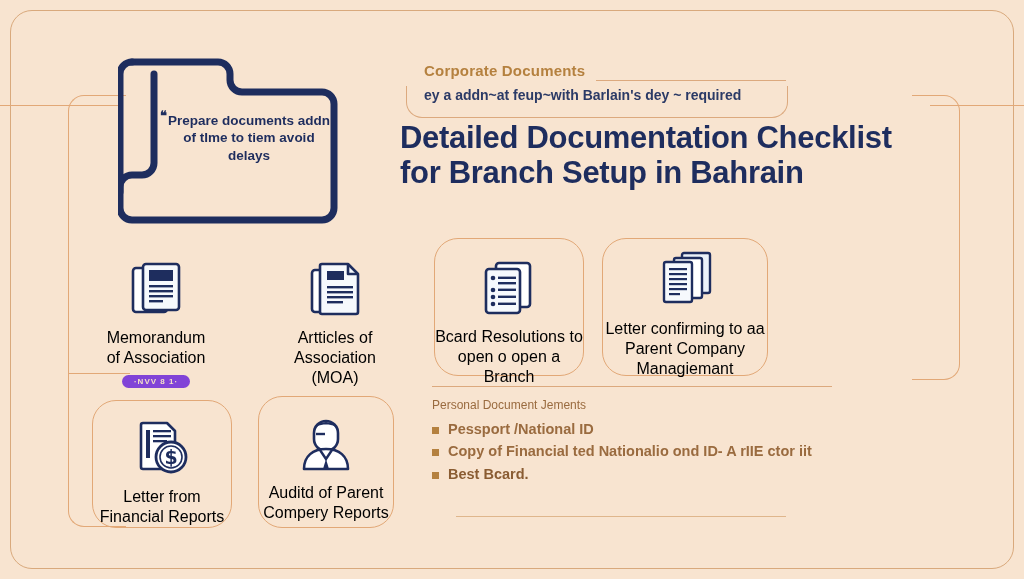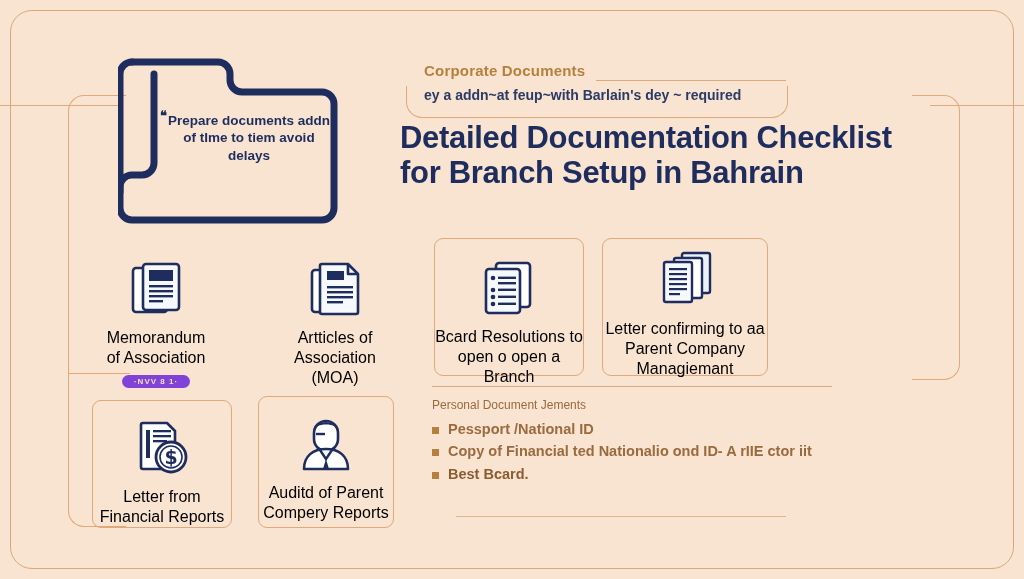--- a/index.html
+++ b/index.html
@@ -134,21 +134,21 @@
     font-weight:bold;
   }
 
   
   .card {
     position:absolute;
     text-align:center;
   }
   .card-box {
     border:1.5px solid #e2a877;
-    border-radius:9px;
+    border-radius:24px;
   }
   .card-icon {
     height:72px;
     display:flex;
     align-items:flex-end;
     justify-content:center;
   }
   .card-label {
     margin-top:8px;
     font-size:16px;

